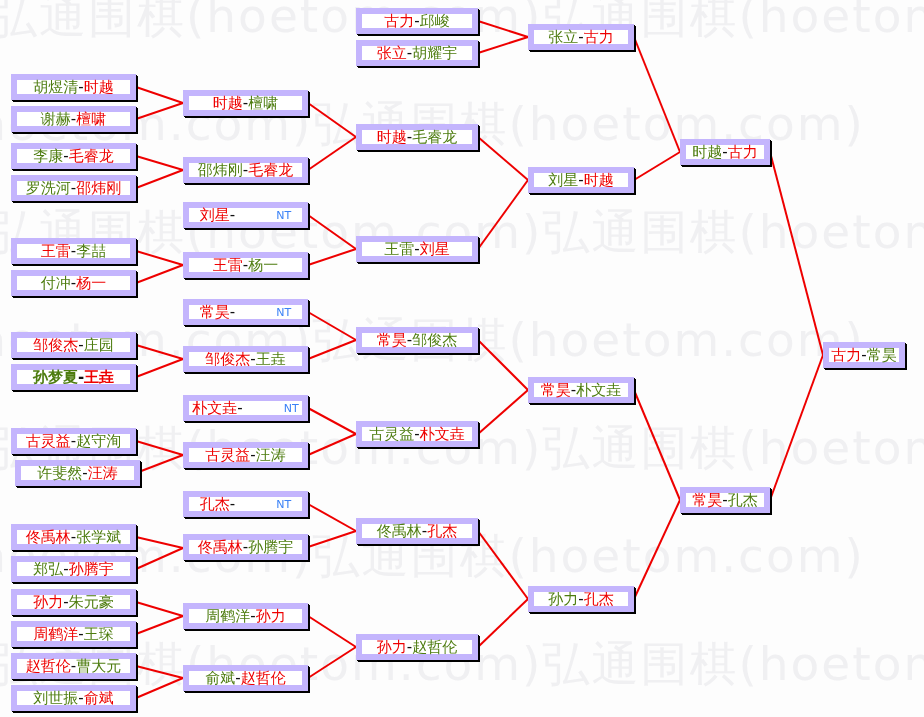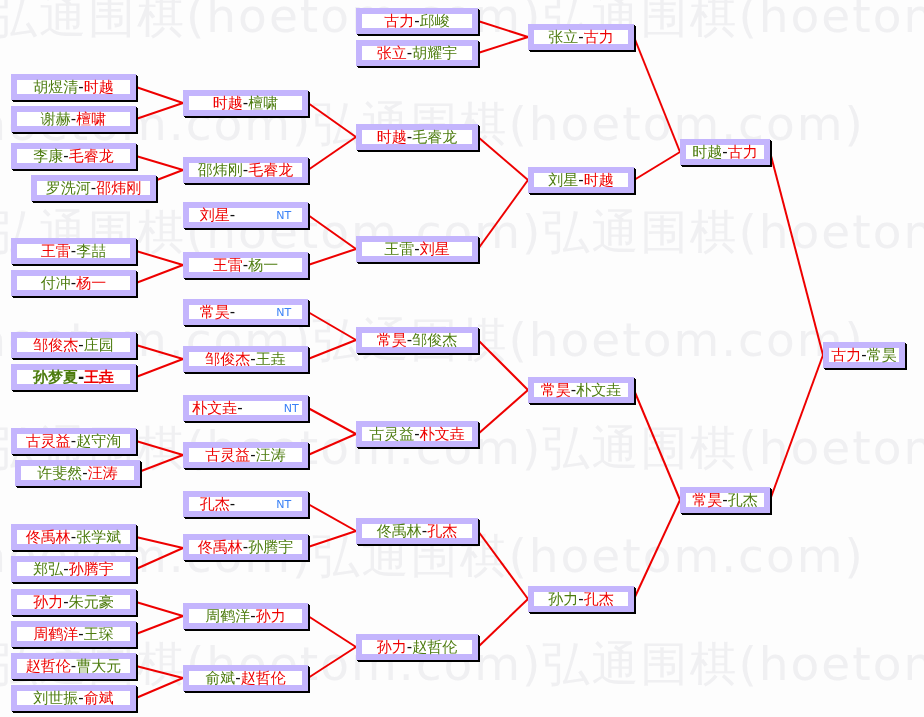--- a/index.html
+++ b/index.html
@@ -118,21 +118,21 @@
       <div class="box" style="left: 11px; top: 106px; width: 125px;">
         <span class="nm los">谢赫</span>
         <span class="sep">-</span>
         <span class="nm win">檀啸</span>
       </div>
       <div class="box" style="left: 11px; top: 143px; width: 125px;">
         <span class="nm los">李康</span>
         <span class="sep">-</span>
         <span class="nm win">毛睿龙</span>
       </div>
-      <div class="box" style="left: 11px; top: 175px; width: 125px; margin-left: 20px;">
+      <div class="box" style="left: 11px; top: 175px; width: 125px;">
         <span class="nm los">罗洗河</span>
         <span class="sep">-</span>
         <span class="nm win">邵炜刚</span>
       </div>
       <div class="box" style="left: 11px; top: 238px; width: 125px;">
         <span class="nm win">王雷</span>
         <span class="sep">-</span>
         <span class="nm los">李喆</span>
       </div>
       <div class="box" style="left: 11px; top: 270px; width: 125px; text-align: center;">

